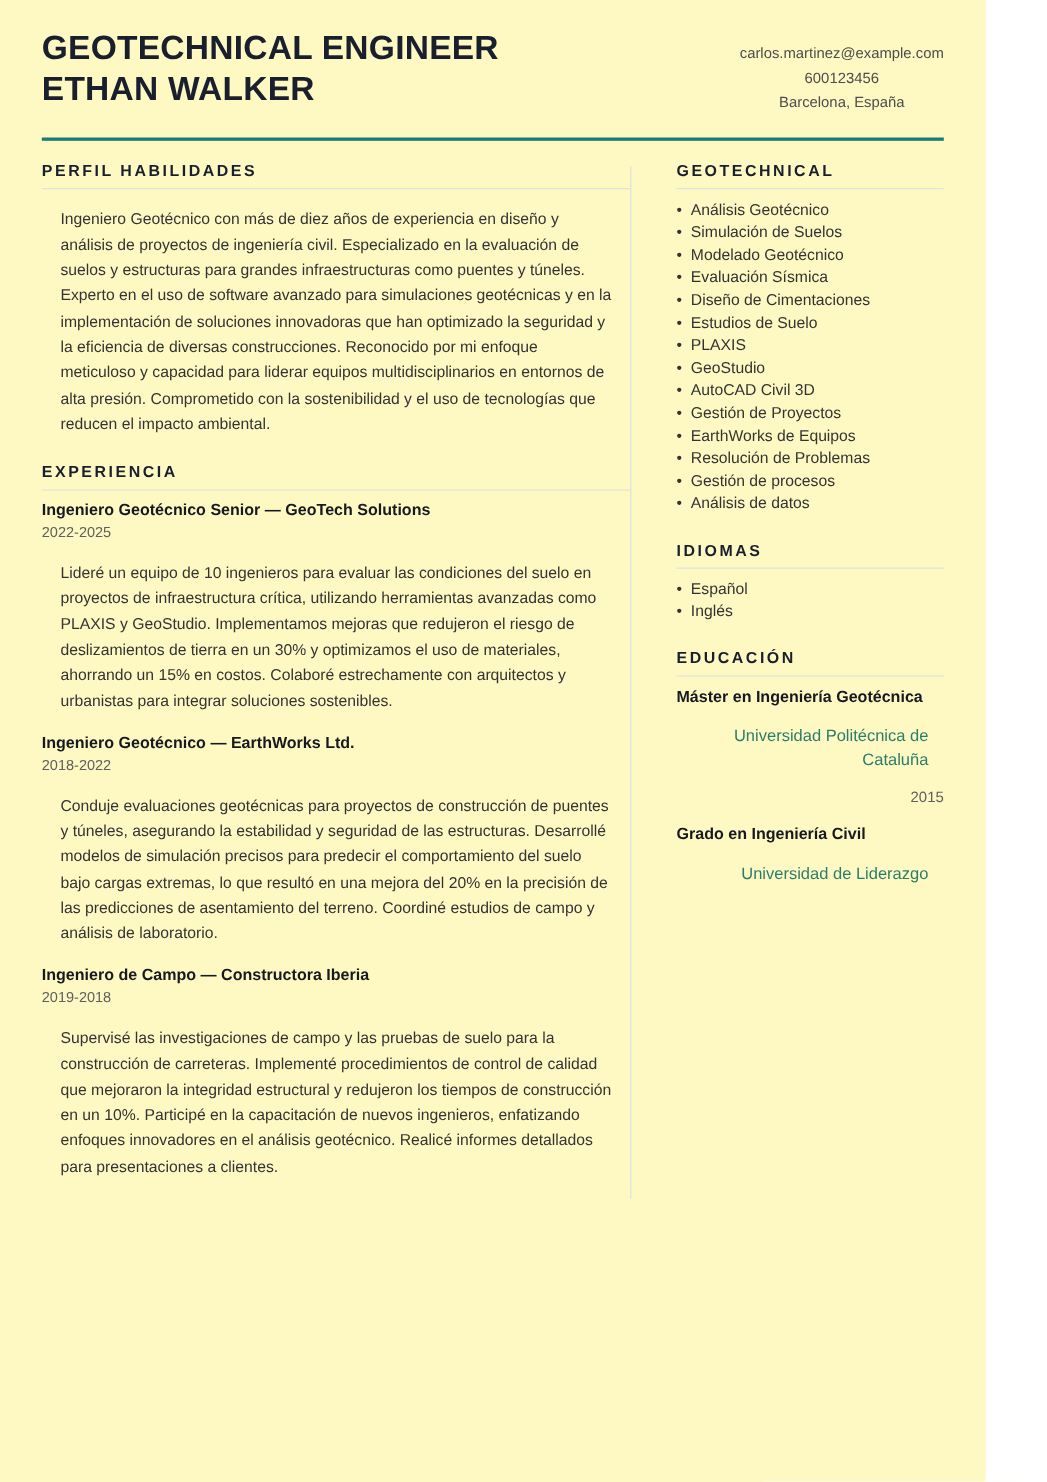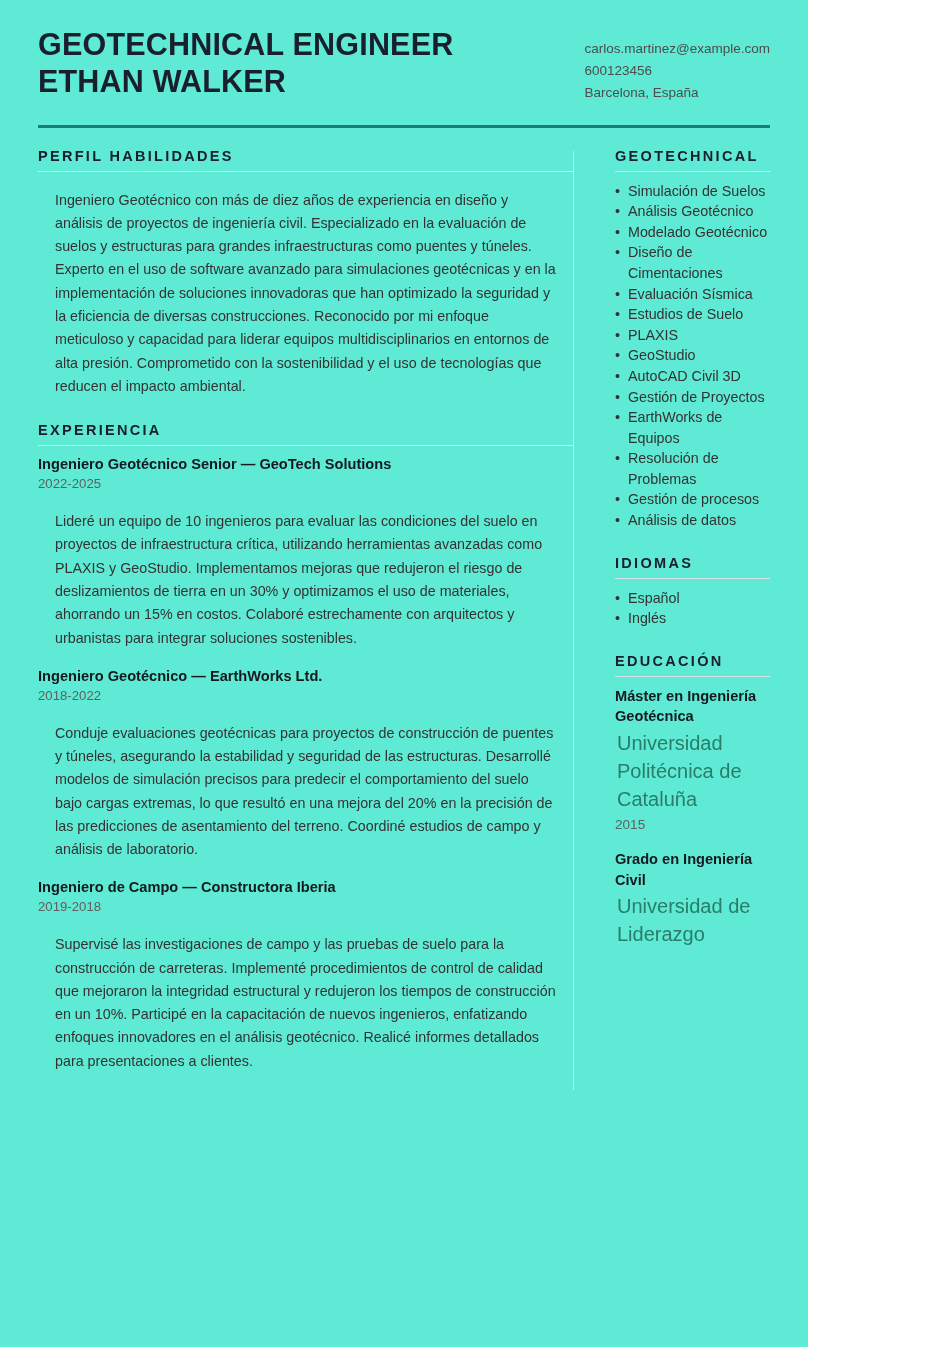--- a/index.html
+++ b/index.html
@@ -10,23 +10,23 @@
   body {
     width: 952px;
     height: 1347px;
     font-family: "Liberation Sans", sans-serif;
     color: #333333;
     -webkit-font-smoothing: antialiased;
   }
 
   .page {
     position: relative;
-    width: 808px;
+    width: 896px;
     height: 1347px;
-    background: #5eead4;
+    background: #fef9c3;
     box-sizing: border-box;
     padding: 0 38px;
   }
 
   
   .header {
     display: flex;
     align-items: flex-start;
     justify-content: space-between;
     padding-top: 26px;
@@ -36,21 +36,21 @@
     font-size: 30.5px;
     font-weight: bold;
     color: #1a1f2e;
     line-height: 1.22;
     letter-spacing: 0.2px;
     white-space: nowrap;
   }
   .name-title .line2 { display: block; }
 
   .header-right {
-    text-align: left;
+    text-align: center;
     font-size: 13.5px;
     color: #4d4d4d;
     line-height: 1.62;
     padding-top: 12px;
     white-space: nowrap;
   }
 
   .accent-bar {
     height: 3px;
     background: #1a7b78;
@@ -143,30 +143,32 @@
   .edu-item { margin-bottom: 15px; }
   .edu-item:last-child { margin-bottom: 0; }
   .edu-degree {
     font-size: 14.6px;
     font-weight: bold;
     color: #16191f;
     line-height: 1.4;
     margin: 0;
   }
   .edu-school {
-    font-size: 20px;
+    font-size: 15px;
     color: #2a7d6a;
     line-height: 1.4;
-    margin: 2px;
+    margin: 14px;
+    text-align: right;
   }
   .edu-year {
     font-size: 13.6px;
     color: #5f5f5f;
     line-height: 1.45;
     margin: 0;
+    text-align: right;
   }
 </style>
 </head>
 <body>
 
 <div class="page">
 
   <div class="header">
     <div class="header-left">
       <div class="name-title">
@@ -216,25 +218,25 @@
       </div>
     </div>
 
     <div class="col-divider"></div>
 
     <div class="col-right">
 
       <div class="section">
         <div class="section-heading">GEOTECHNICAL</div>
         <ul class="bullet-list">
+          <li>Análisis Geotécnico</li>
           <li>Simulación de Suelos</li>
-          <li>Análisis Geotécnico</li>
           <li>Modelado Geotécnico</li>
+          <li>Evaluación Sísmica</li>
           <li>Diseño de Cimentaciones</li>
-          <li>Evaluación Sísmica</li>
           <li>Estudios de Suelo</li>
           <li>PLAXIS</li>
           <li>GeoStudio</li>
           <li>AutoCAD Civil 3D</li>
           <li>Gestión de Proyectos</li>
           <li>EarthWorks de Equipos</li>
           <li>Resolución de Problemas</li>
           <li>Gestión de procesos</li>
           <li>Análisis de datos</li>
         </ul>

